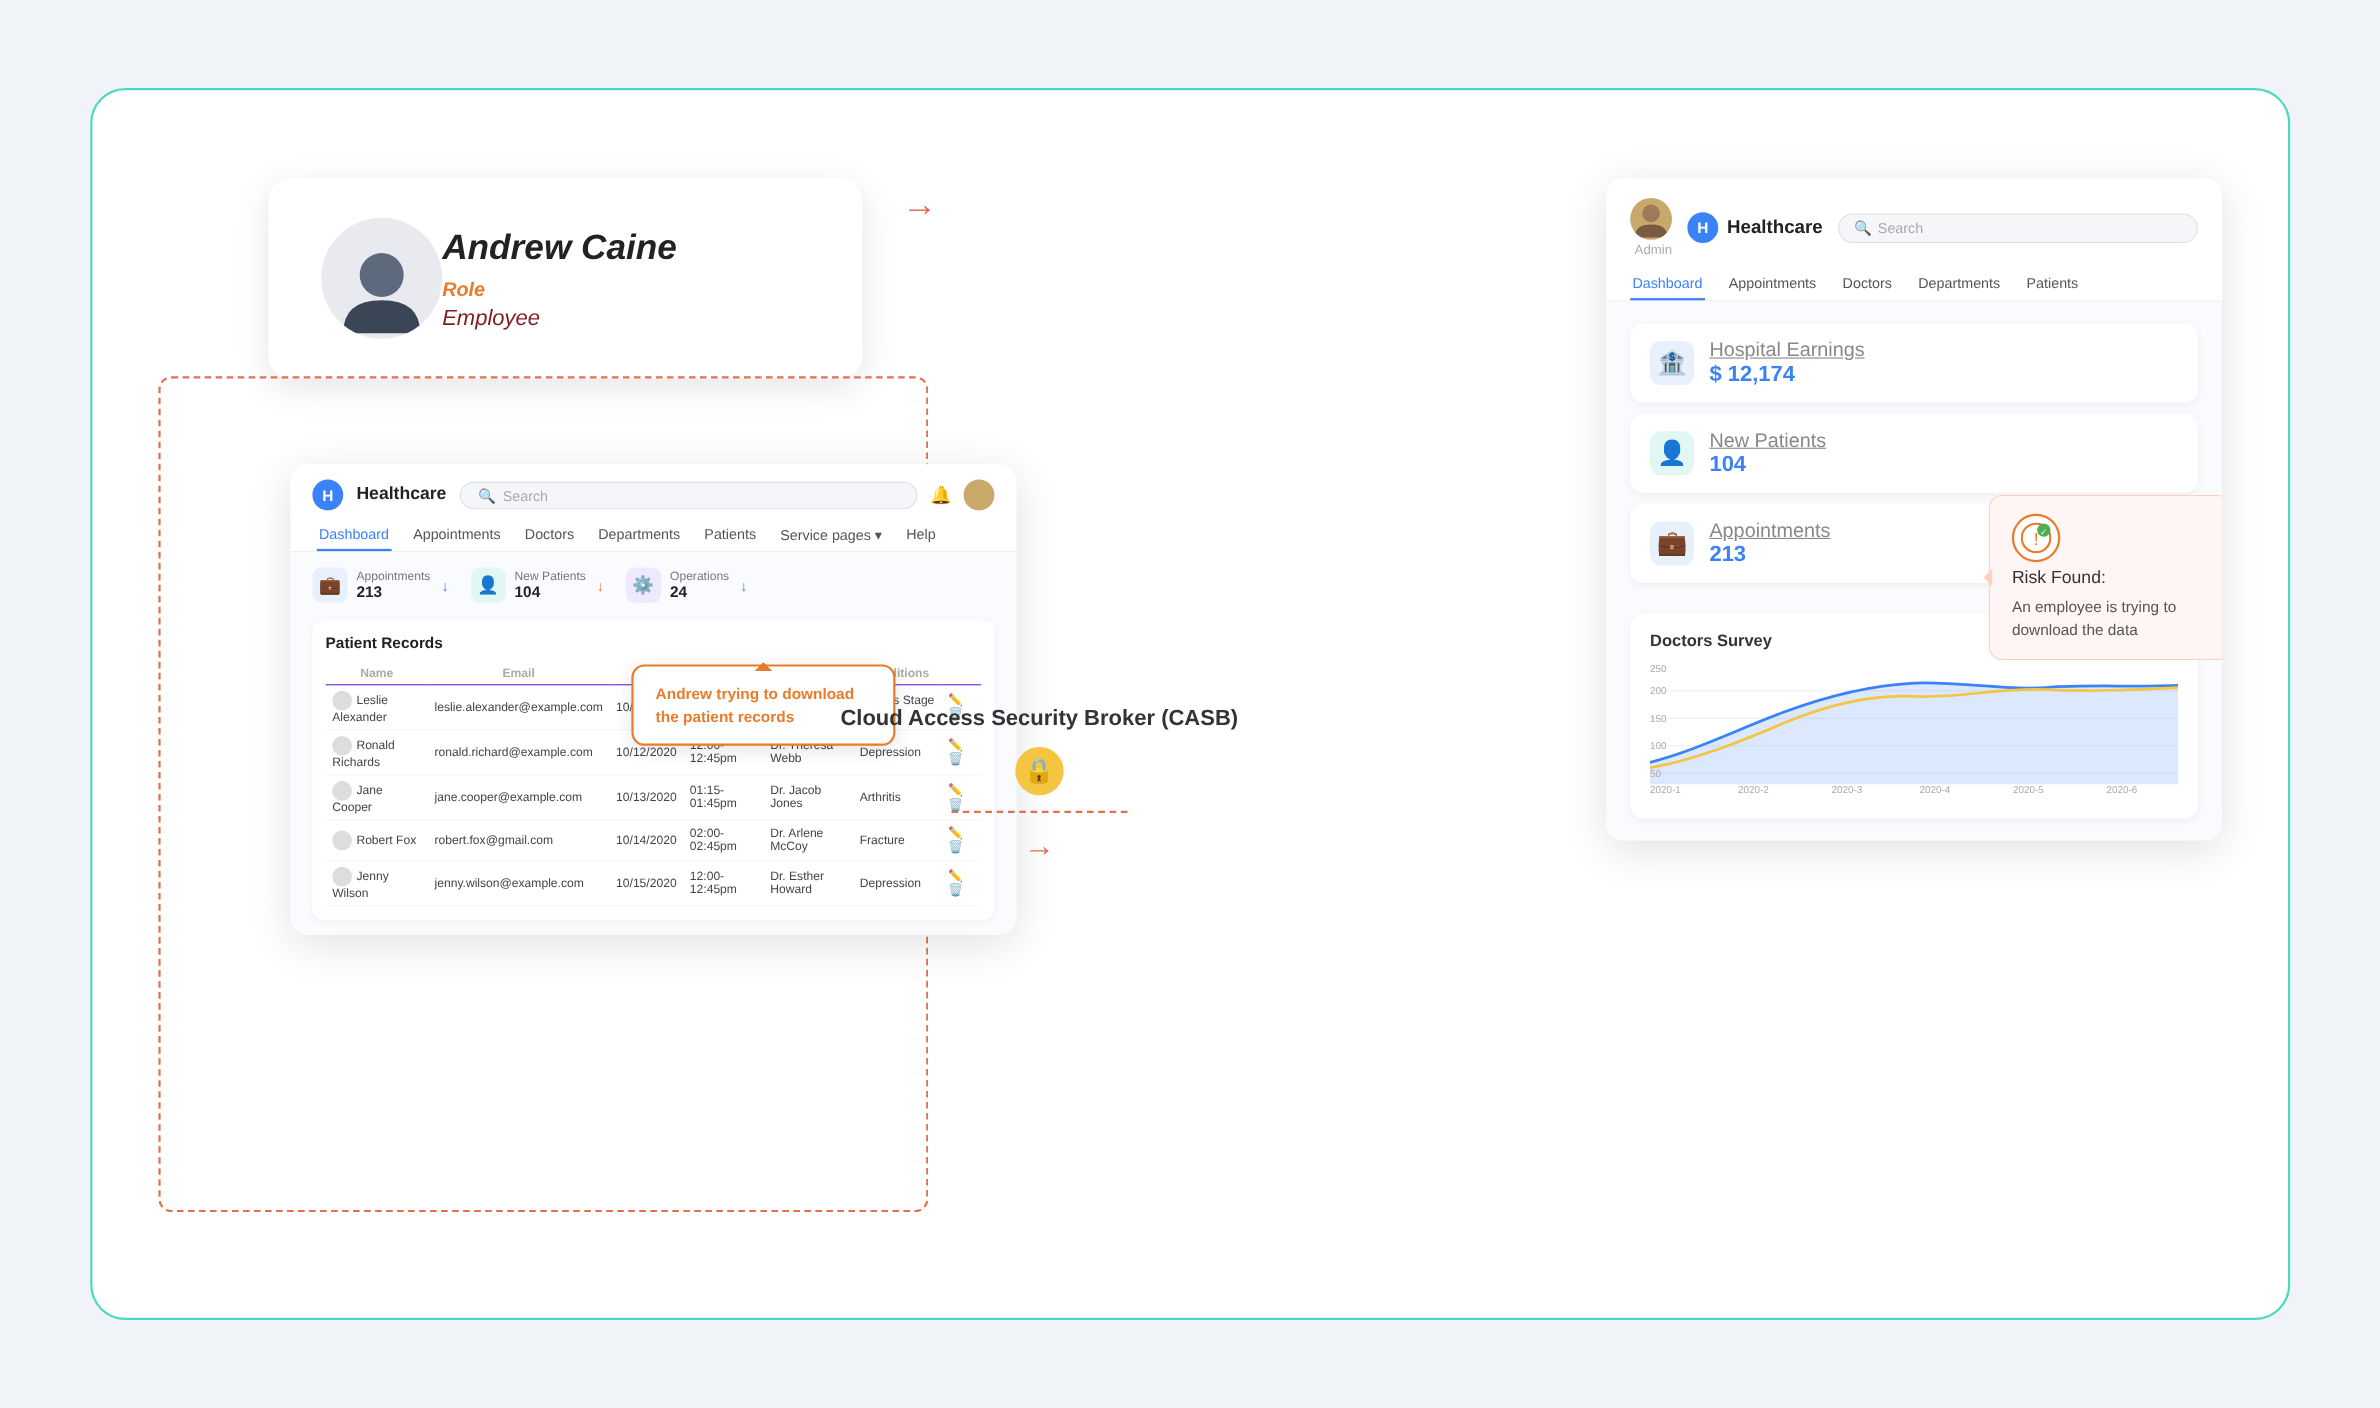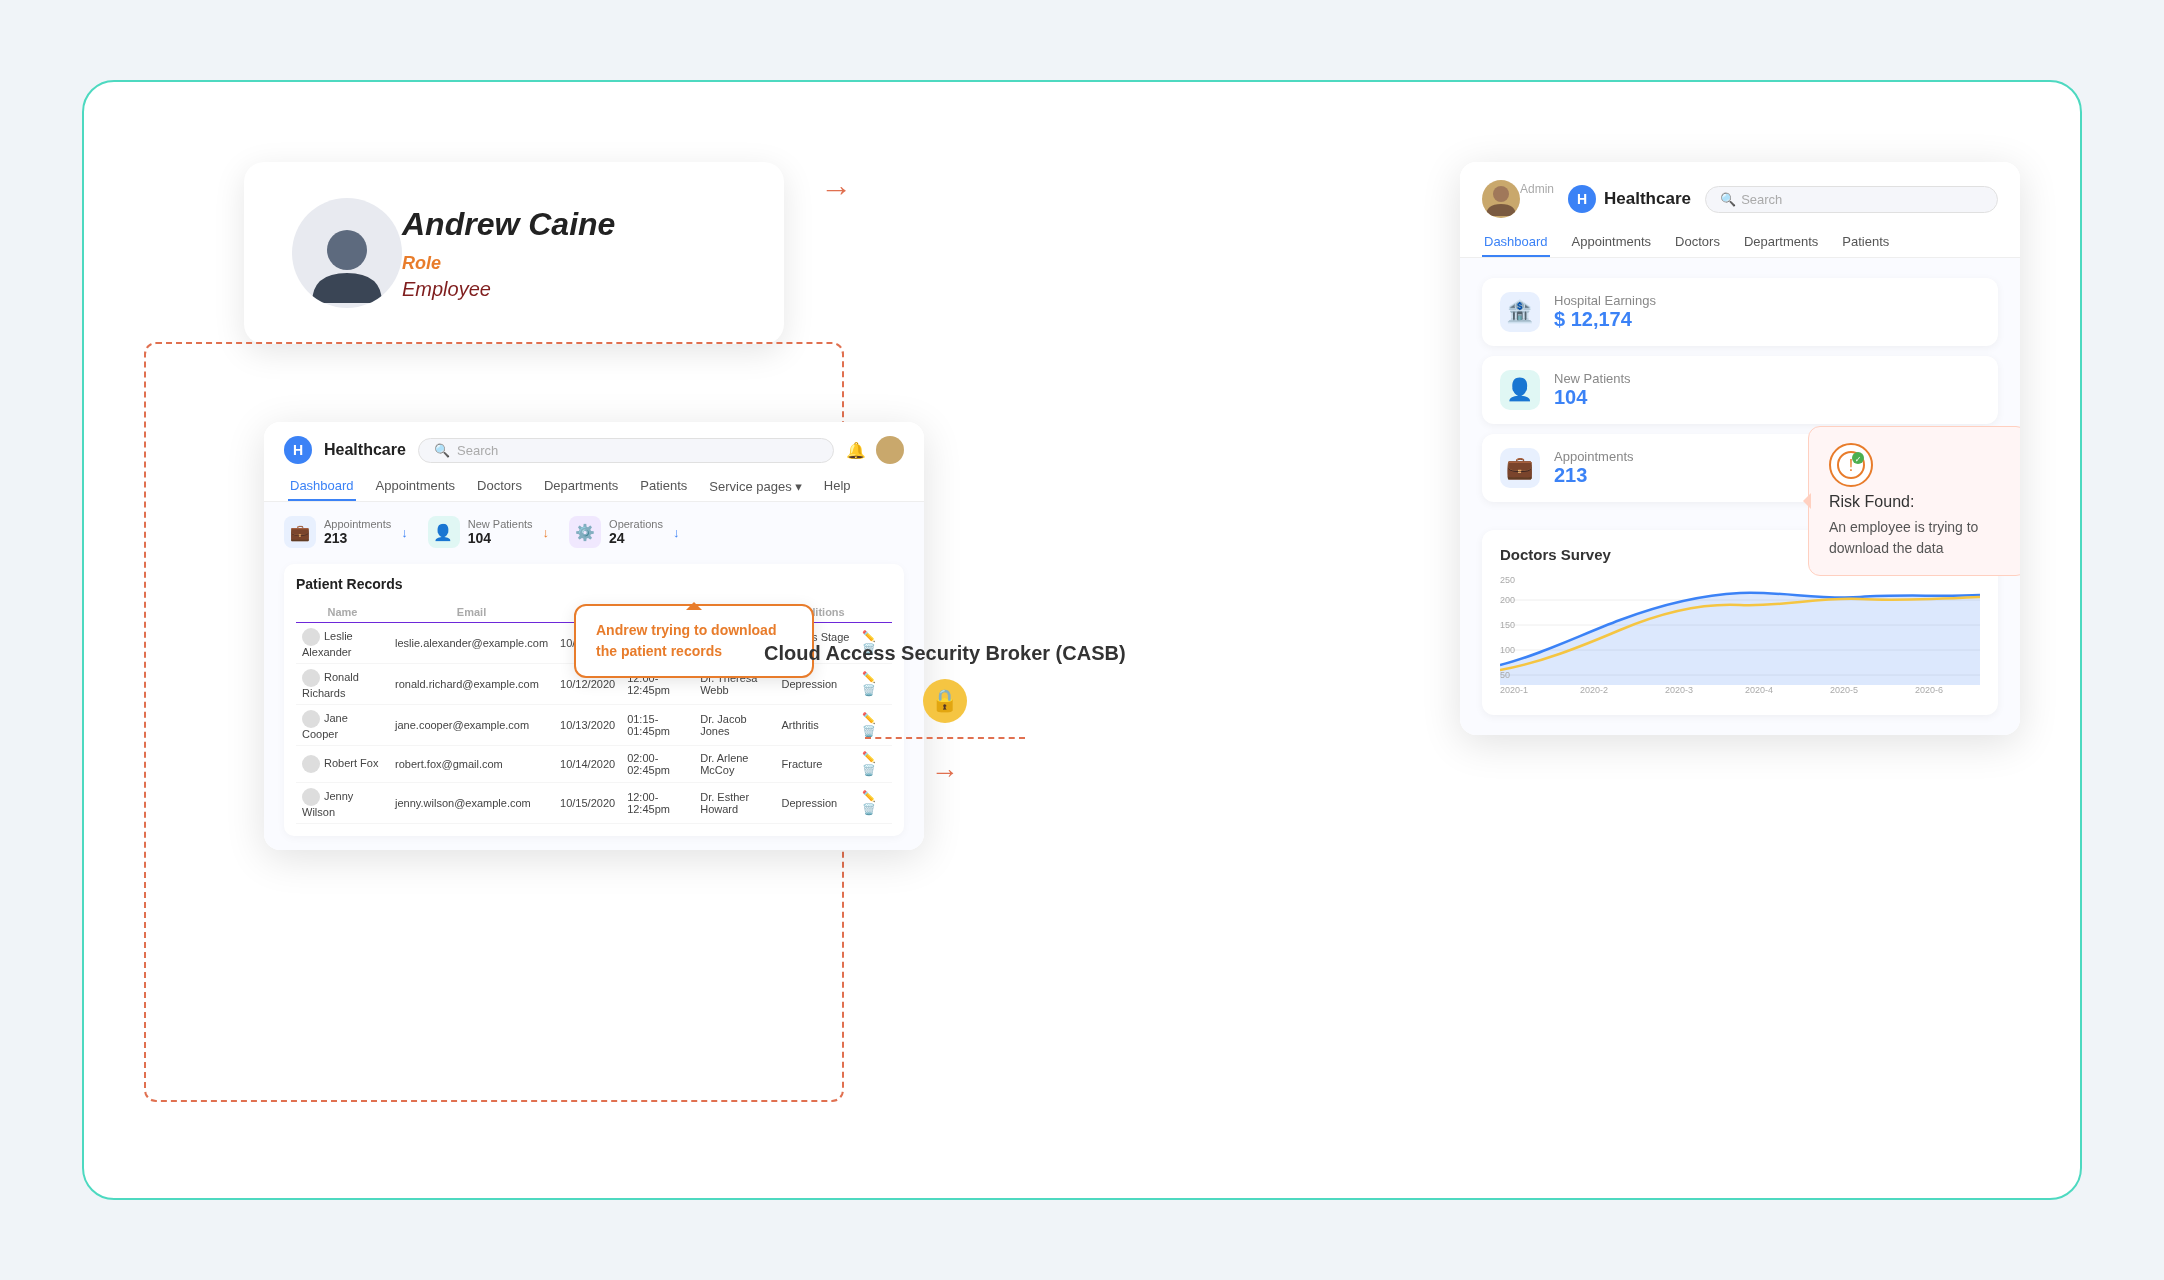--- a/index.html
+++ b/index.html
@@ -429,21 +429,21 @@
       border-radius: 10px;
       display: flex;
       align-items: center;
       justify-content: center;
       font-size: 20px;
       flex-shrink: 0;
     }
     .right-stat-icon.blue2 { background: #e8f0fe; }
     .right-stat-icon.teal2 { background: #e0f7f4; }
     .right-stat-icon.blue3 { background: #e8f0fe; }
-    .right-stat-label { font-size: 13px; color: #888; }
+    .right-stat-label { font-size: 18px; color: #888; text-decoration: underline; }
     .right-stat-value { font-size: 20px; font-weight: 700; color: #3b82f6; }
 
     
     .risk-found-bubble {
       background: #fff5f5;
       border: 1.5px solid #ffd0c0;
       border-radius: 12px;
       padding: 16px 20px;
       margin-top: 2px;
       position: relative;
@@ -496,22 +496,22 @@
       margin-bottom: 12px;
     }
     .survey-chart {
       width: 100%;
       height: 120px;
     }
 
     
     .admin-wrap {
       display: flex;
-      flex-direction: row;
-      align-items: flex-start;
+      flex-direction: column;
+      align-items: flex-end;
     }
   </style>
 </head>
 <body>
 
 <div class="outer-container">
 
   <div class="left-panel">
 
     <div class="profile-card">

